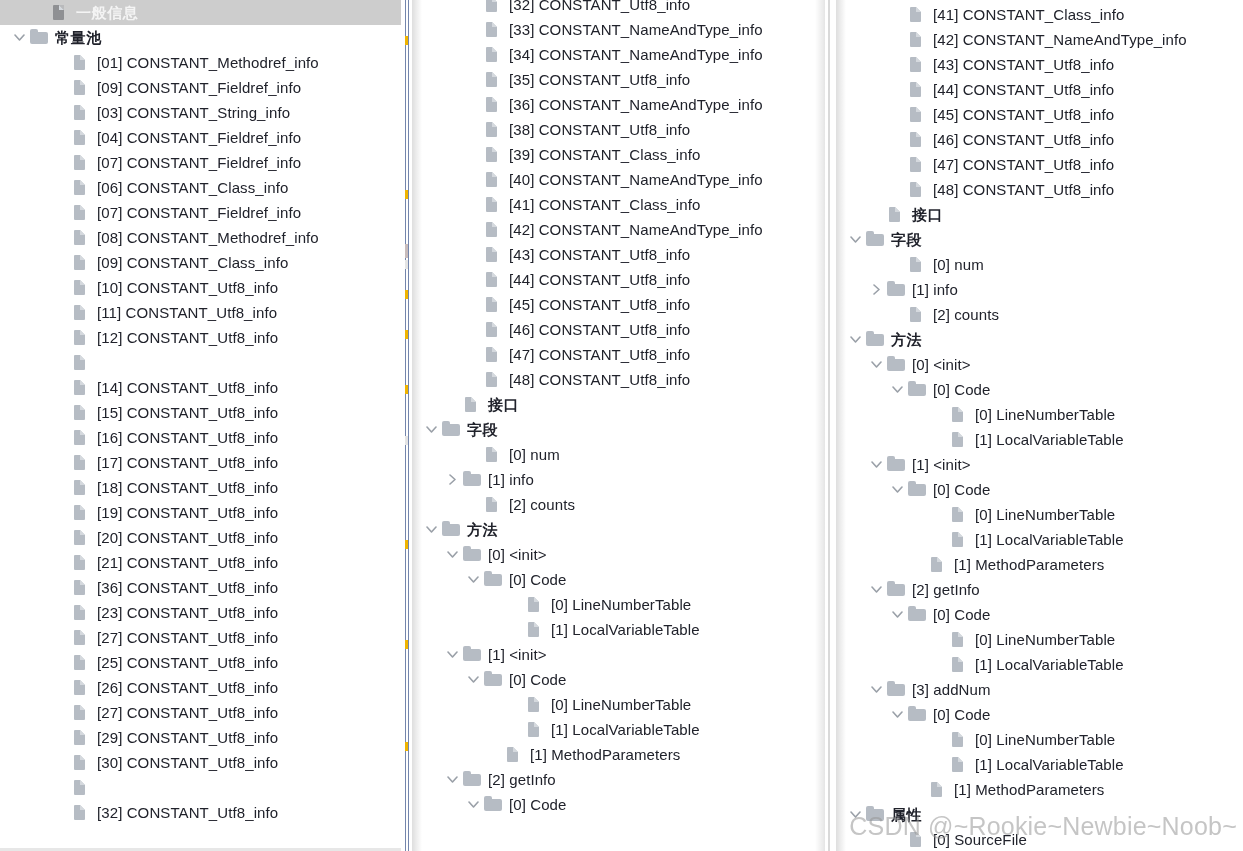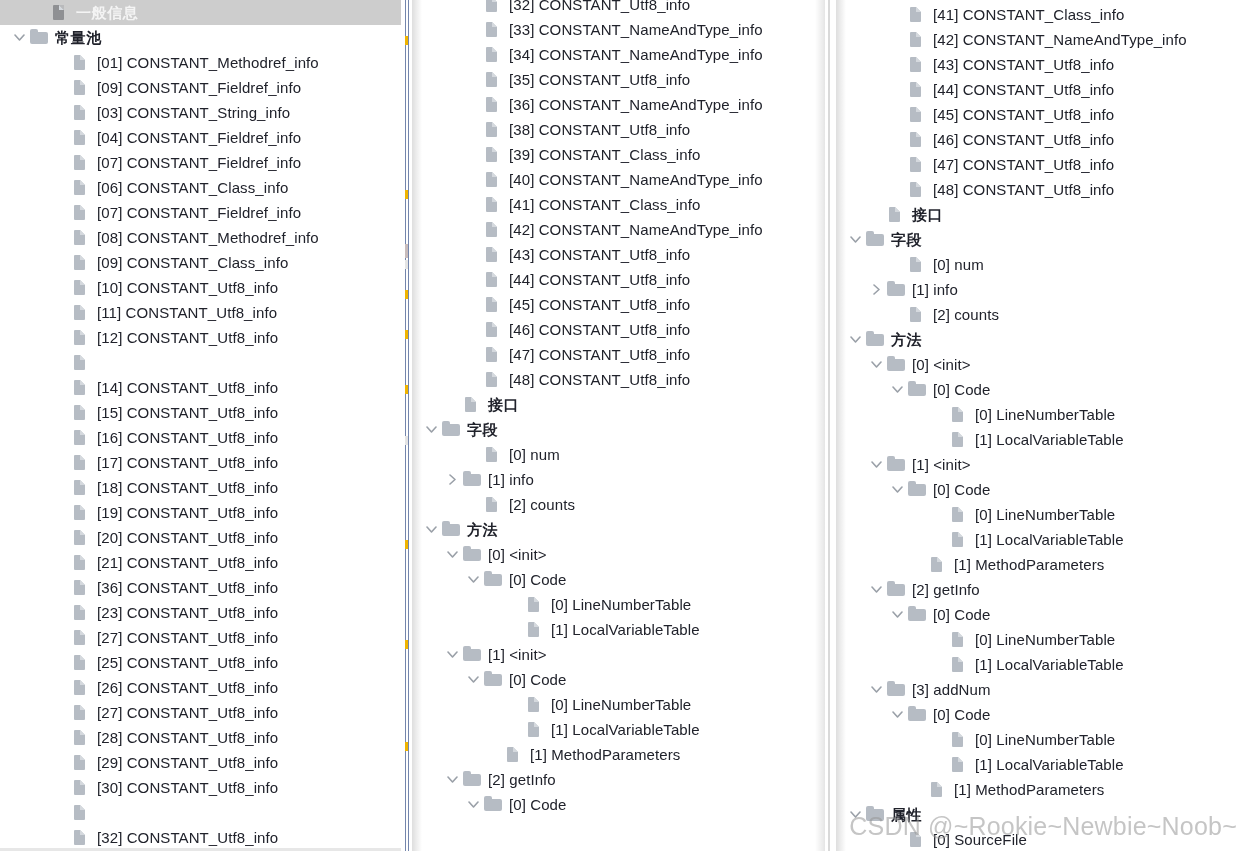--- a/index.html
+++ b/index.html
@@ -485,30 +485,20 @@
         </div>
         <div class="row">
           <div class="indent" style="width: 54px;"></div>
           <div class="twisty"></div>
           <div class="icon-slot file-icon">
             <span class="page"></span>
             <span class="fold"></span>
             <span class="fold2"></span>
           </div>
           <div class="lbl">[27] CONSTANT_Utf8_info</div>
-        </div>
-        <div class="row">
-          <div class="indent" style="width: 54px;"></div>
-          <div class="twisty"></div>
-          <div class="icon-slot file-icon">
-            <span class="page"></span>
-            <span class="fold"></span>
-            <span class="fold2"></span>
-          </div>
-          <div class="lbl">[28] CONSTANT_Utf8_info</div>
         </div>
         <div class="row">
           <div class="indent" style="width: 54px;"></div>
           <div class="twisty"></div>
           <div class="icon-slot file-icon">
             <span class="page"></span>
             <span class="fold"></span>
             <span class="fold2"></span>
           </div>
           <div class="lbl">[29] CONSTANT_Utf8_info</div>

